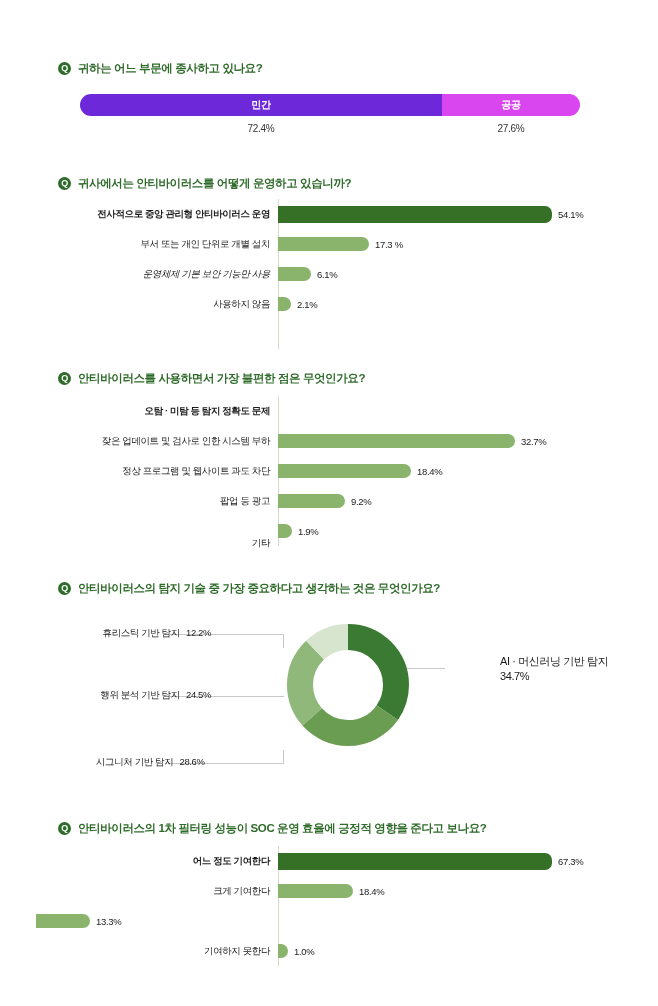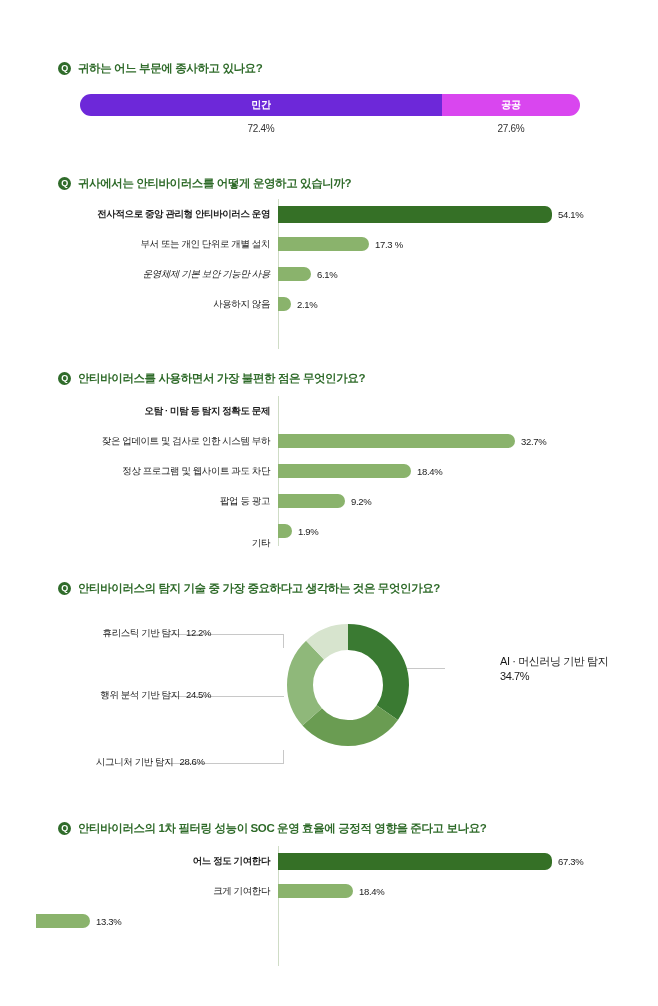--- a/index.html
+++ b/index.html
@@ -308,15 +308,22 @@
         <div class="hbar-fill" style="width:75px;"></div>
         <span class="hbar-value">18.4%</span>
       </div>
     </div>
     <div class="hbar-row">
       <div class="hbar-track">
         <div class="hbar-fill" style="width:54px;"></div>
         <span class="hbar-value">13.3%</span>
       </div>
     </div>
+    <div class="hbar-row">
+      <div class="hbar-label" style="width:242px;">기여하지 못한다</div>
+      <div class="hbar-track">
+        <div class="hbar-fill" style="width:10px;"></div>
+        <span class="hbar-value">1.0%</span>
+      </div>
+    </div>
   </div>
 
 </div>
 
 </body></html>

